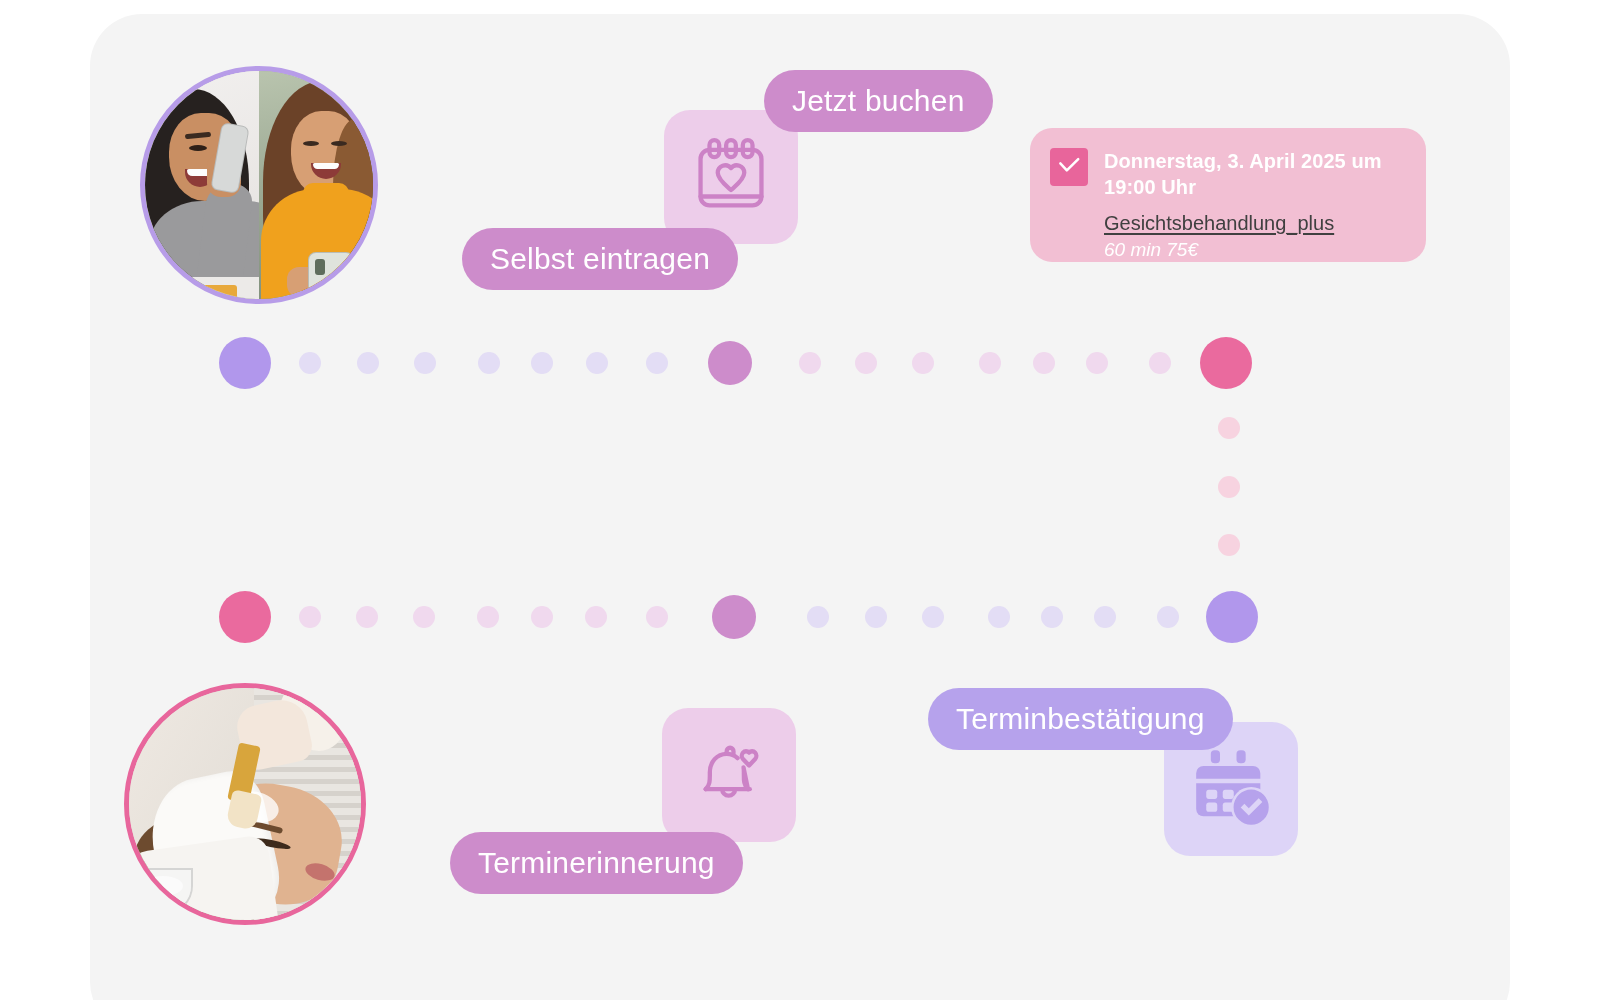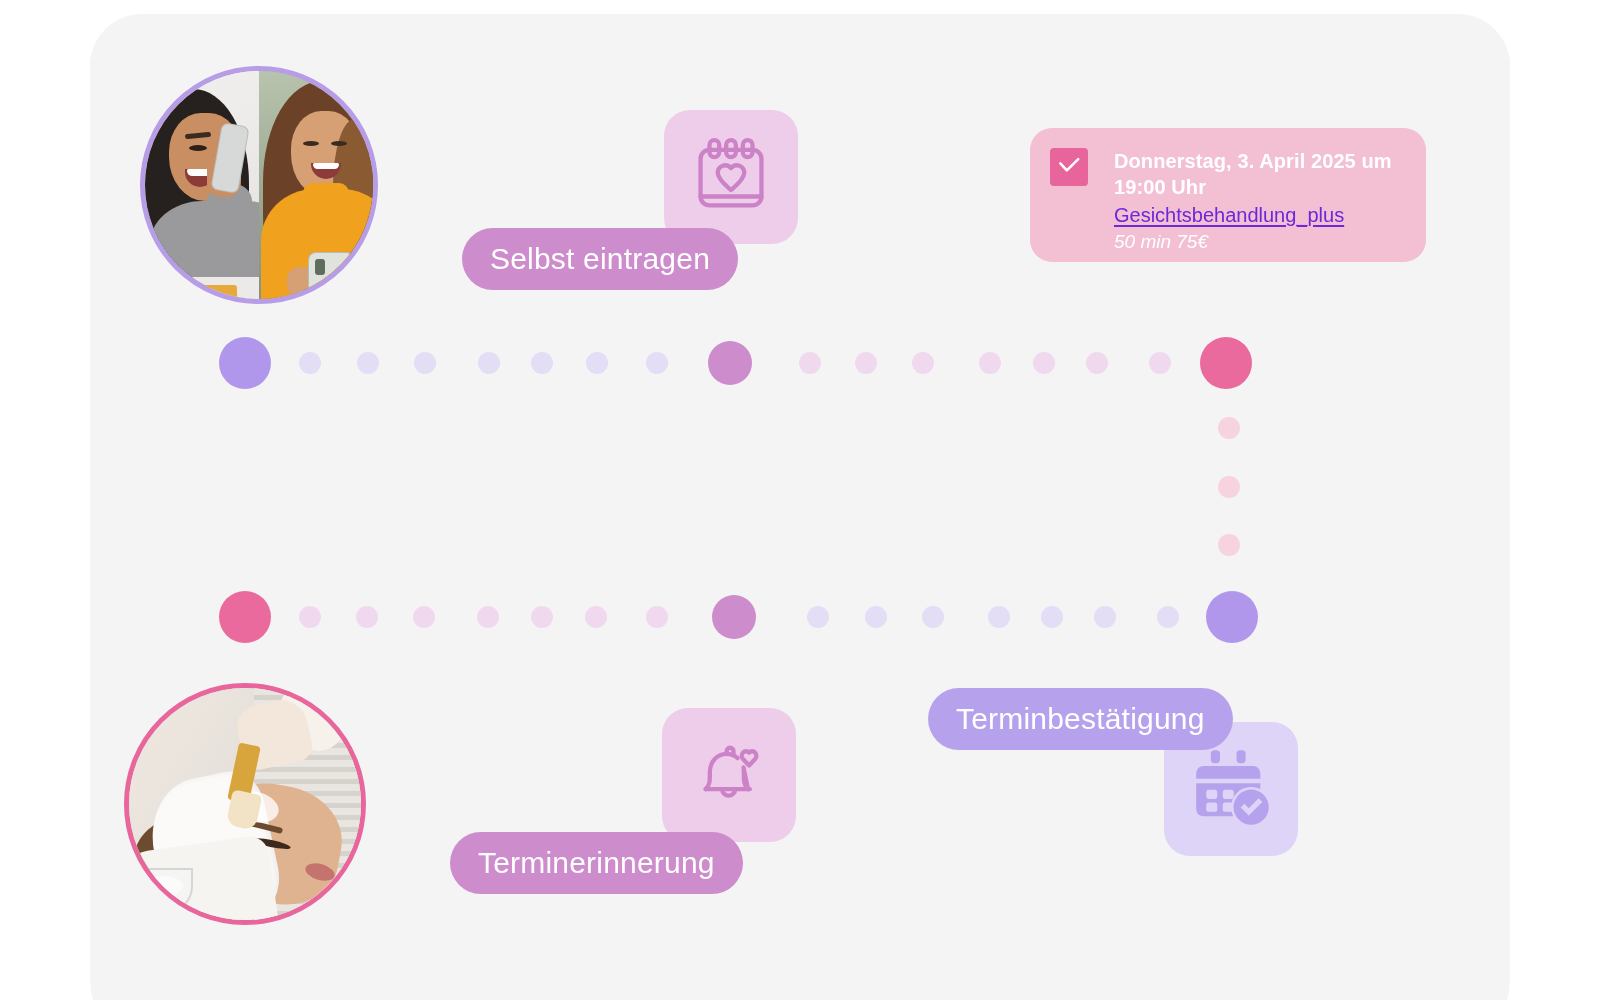--- a/index.html
+++ b/index.html
@@ -207,46 +207,45 @@
 
   
   #appointment-card {
     left: 1030px; top: 128px;
     width: 396px; height: 134px;
     background: #f2bfd3;
     border-radius: 22px;
     display: flex;
     padding: 20px 22px 0 20px;
     box-sizing: border-box;
-    gap: 10px;
   }
   #appointment-check {
     width: 38px; height: 38px;
     background: #e8659b;
     border-radius: 4px;
     flex: 0 0 auto;
     margin-right: 16px;
     display: flex; align-items: center; justify-content: center;
   }
   #appointment-text { flex: 1 1 auto; min-width: 0; }
   .appt-when {
     color: #ffffff;
     font-size: 20px;
     font-weight: bold;
     line-height: 1.32;
     letter-spacing: .1px;
   }
   .appt-service {
-    color: #6d28d9;
+    color: #404040;
     font-size: 20px;
     font-weight: 400;
     text-underline-offset: 3px;
     line-height: 1.4;
     display: block;
-    margin-top: 0;
+    margin-top: 8px;
   }
   .appt-meta {
     color: #ffffff;
     font-size: 19px;
     font-style: italic;
     line-height: 1.4;
     display: block;
   }
 
   
@@ -392,20 +391,23 @@
         <rect x="19.5" y="25.5" width="6" height="5" rx="1.4" fill="#ddd4f7"></rect>
         <rect x="28.5" y="25.5" width="6" height="5" rx="1.4" fill="#ddd4f7"></rect>
         <rect x="10.5" y="32.5" width="6" height="5" rx="1.4" fill="#ddd4f7"></rect>
         <rect x="19.5" y="32.5" width="6" height="5" rx="1.4" fill="#ddd4f7"></rect>
         <circle cx="35" cy="35" r="11" fill="#ddd4f7"></circle>
         <path d="M35 25.4a9.6 9.6 0 1 0 0 19.2 9.6 9.6 0 0 0 0-19.2zm-1.3 14.1-4.4-4.3 2-2 2.4 2.4 5.4-5.4 2 2z"></path>
       </svg>
     </span>
   </div>
 
+  <div id="pill-book" class="abs pill" style="left: 674px; top: 56px;">
+    <span>Jetzt buchen</span>
+  </div>
   <div id="pill-self" class="abs pill" style="left: 372px; top: 214px;">
     <span>Selbst eintragen</span>
   </div>
   <div id="pill-remind" class="abs pill" style="left: 360px; top: 818px;">
     <span>Terminerinnerung</span>
   </div>
   <div id="pill-confirm" class="abs pill" style="left: 838px; top: 674px;">
     <span>Terminbestätigung</span>
   </div>
 
@@ -413,17 +415,17 @@
     <div id="appointment-check">
       <span>
         <svg width="26" height="26" viewBox="0 0 24 24" fill="none" stroke="#ffffff" stroke-width="2.3" stroke-linecap="round" stroke-linejoin="round">
           <path d="M4 10.5 10 17 20.5 6.5"></path>
         </svg>
       </span>
     </div>
     <div id="appointment-text">
       <div class="appt-when">Donnerstag, 3. April 2025 um 19:00 Uhr</div>
       <a class="appt-service" href="#">Gesichtsbehandlung_plus</a>
-      <span class="appt-meta">50 min 75€</span>
+      <span class="appt-meta">60 min 75€</span>
     </div>
   </div>
 
 </div>
 
 </body></html>

